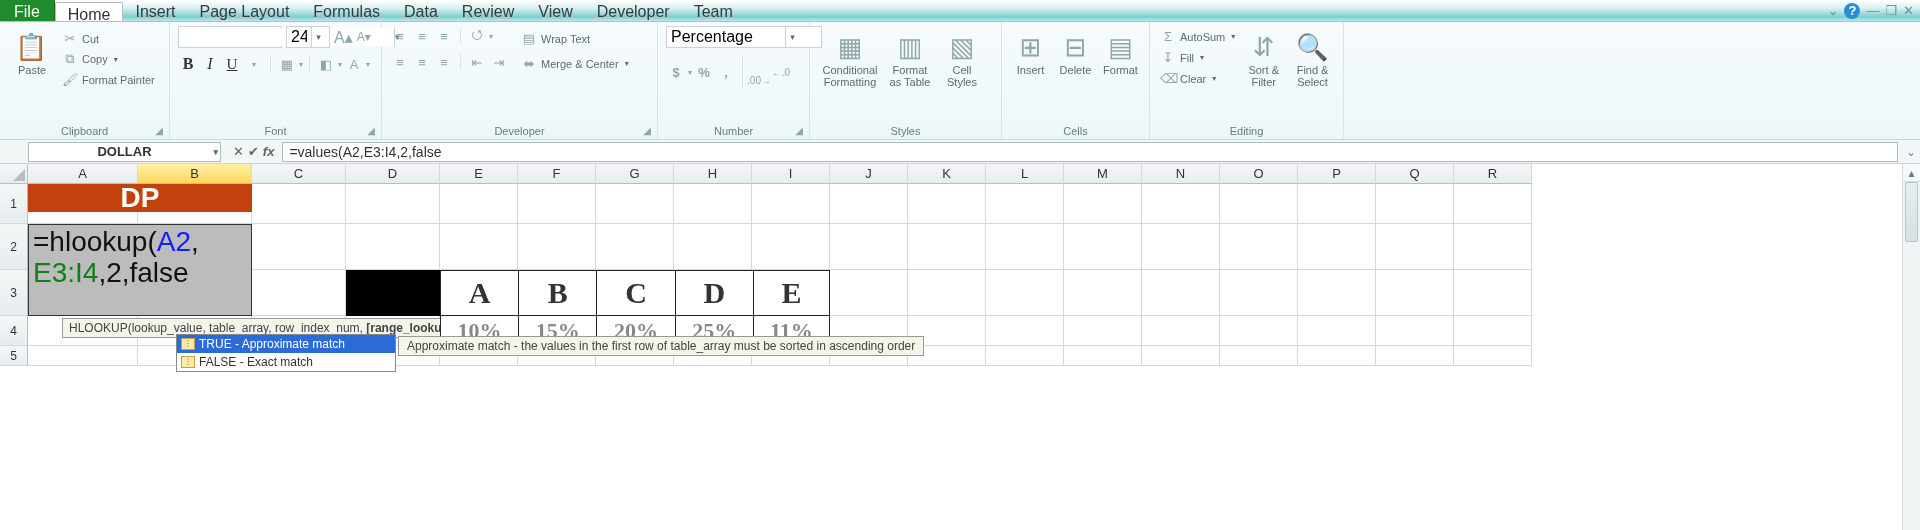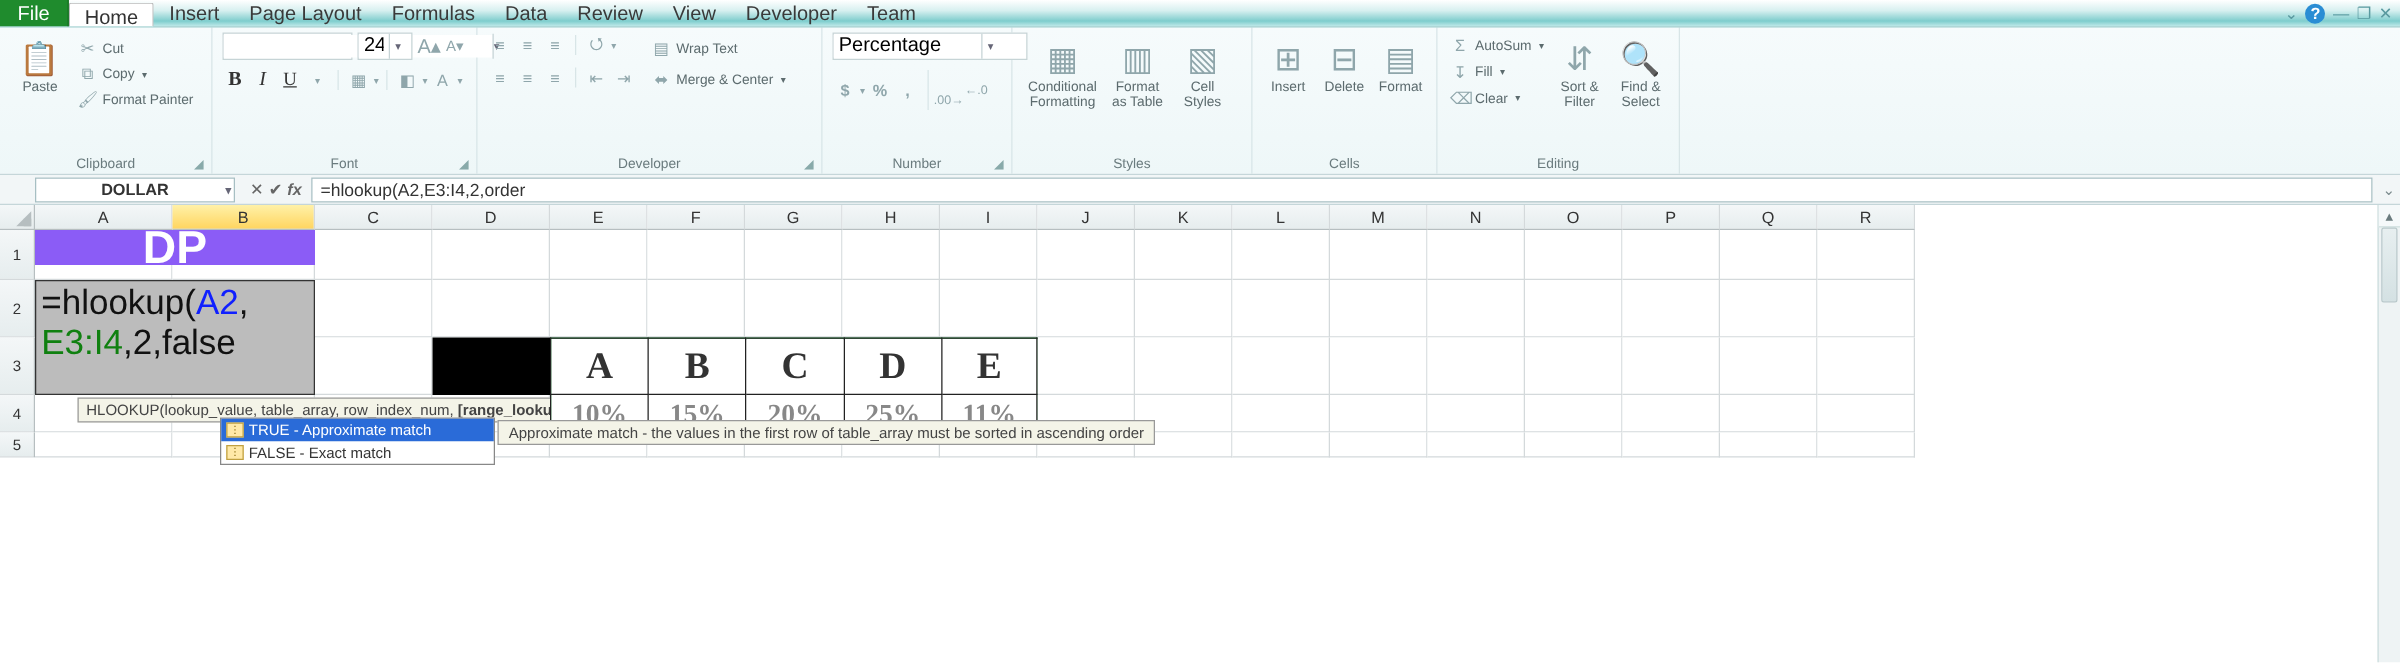--- a/index.html
+++ b/index.html
@@ -27,21 +27,21 @@
 .smallbtn .ic { width:16px; text-align:center; color:#8fa6ab; font-size:13px;}
 .rowicons { display:flex; gap:2px; align-items:center;}
 .rowicons .ic { width:20px; height:20px; display:flex; align-items:center; justify-content:center; color:#8fa6ab; font-size:13px; cursor:pointer;}
 .sep { width:1px; background:#d8e5e7; margin:2px 4px; align-self:stretch;}
 .fontbox { border:1px solid #c6d4d6; background:#fff; height:22px; display:flex; align-items:center;}
 .fontbox input { border:none; outline:none; font-size:16px; padding:0 4px;}
 .fontbox .dd { width:14px; text-align:center; color:#667; font-size:9px; border-left:1px solid #c6d4d6; height:100%; display:flex; align-items:center; justify-content:center; cursor:pointer;}
 
 
 .fbar { display:flex; align-items:center; height:24px; border-bottom:1px solid #c5d6d9; background:#f2f6f7;}
-.namebox { width:160px; border:1px solid #a7bfc3; background:#fff; height:20px; margin:0 4px 0 28px; display:flex; align-items:center; padding:0 6px; font-size:13px; font-weight:bold; justify-content:center; position:relative;}
+.namebox { width:193px; border:1px solid #a7bfc3; background:#fff; height:20px; margin:0 4px 0 28px; display:flex; align-items:center; padding:0 6px; font-size:13px; font-weight:bold; justify-content:center; position:relative;}
 .namebox .dd { position:absolute; right:2px; font-size:9px; color:#667;}
 .fx-controls { display:flex; align-items:center; gap:4px; padding:0 8px; color:#666; font-size:13px;}
 .fx-controls span { cursor:pointer;}
 .fx-controls .fx { font-style:italic; font-weight:bold;}
 .formula-input { flex:1; border:1px solid #a7bfc3; background:#fff; height:20px; display:flex; align-items:center; padding:0 6px; font-size:14px; margin-right:4px;}
 .fbar .expand { width:18px; text-align:center; color:#7a8a8d; cursor:pointer;}
 
 
 .sheet-wrap { position:relative; }
 .colheaders { display:flex; margin-left:28px; }
@@ -51,21 +51,21 @@
 .corner::after{content:""; position:absolute; right:2px; bottom:2px; border:6px solid transparent; border-right-color:#b6bec0; border-bottom-color:#b6bec0;}
 .rows { }
 .row { display:flex; }
 .rh { width:28px; border-right:1px solid #b6bec0; border-bottom:1px solid #d4d9db; background:linear-gradient(#f4f7f8,#e6edee); display:flex; align-items:center; justify-content:center; font-size:12px;}
 .cell { border-right:1px solid #d4d9db; border-bottom:1px solid #d4d9db; background:#fff; position:relative; overflow:visible;}
 .vscroll { position:absolute; right:0; top:0; width:18px; bottom:0; background:#eef3f4; border-left:1px solid #cdd; }
 .vscroll .arrow { height:18px; display:flex; align-items:center; justify-content:center; color:#6a7b7e; background:#f5f9fa; border-bottom:1px solid #cdd; cursor:pointer;}
 .vscroll .thumb { position:absolute; top:18px; left:2px; right:2px; height:60px; background:linear-gradient(#e7eff0,#d4e1e3); border:1px solid #b8c8ca; border-radius:2px;}
 
 
-.dpblock { position:absolute; left:28px; top:20px; width:224px; height:28px; background:#8b5cf6; color:#fff; display:flex; align-items:center; justify-content:center; font-size:37px; font-weight:bold; font-family:"Times New Roman",serif;}
+.dpblock { position:absolute; left:28px; top:20px; width:224px; height:28px; background:#c2410c; color:#fff; display:flex; align-items:center; justify-content:center; font-size:28px; font-weight:bold; font-family:"Times New Roman",serif;}
 .editcell { position:absolute; left:28px; top:60px; width:224px; height:92px; background:#bcbcbc; border:1px solid #333; padding:2px 4px; font-family:"Times New Roman",serif; font-size:28px; line-height:1.1; }
 .editcell .fn { color:#111;}
 .editcell .ref1 { color:#1020ff;}
 .editcell .ref2 { color:#108010;}
 .tooltip-sig { position:absolute; left:62px; top:154px; background:#f4f4e8; border:1px solid #999; padding:2px 6px; font-size:12px; color:#444;}
 .tooltip-sig b { font-weight:bold;}
 .suggest { position:absolute; left:176px; top:170px; width:220px; background:#fff; border:1px solid #888; font-size:12px;}
 .suggest .item { display:flex; align-items:center; gap:4px; padding:2px 4px; cursor:pointer;}
 .suggest .item.sel { background:#2a6bd8; color:#fff;}
 .suggest .ico { width:14px; height:12px; background:#ffe9a8; border:1px solid #c0a040; display:inline-block; font-size:8px; text-align:center; line-height:10px; color:#806000;}
@@ -291,21 +291,21 @@
   <div class="namebox">
     <span>DOLLAR</span>
     <span class="dd">▾</span>
   </div>
   <div class="fx-controls">
     <span>✕</span>
     <span>✔</span>
     <span class="fx">fx</span>
   </div>
   <div class="formula-input">
-    <span>=hlookup(A2,E3:I4,2,order</span>
+    <span>=values(A2,E3:I4,2,false</span>
   </div>
   <div class="expand">⌄</div>
 </div>
 
 <div class="sheet-wrap" id="sheet" style="height:366px;">
   <div class="corner"></div>
   <div class="colheaders" id="colheaders">
       <div class="ch" style="width: 110px;">A</div>
       <div class="ch active" style="width: 114px;">B</div>
       <div class="ch" style="width: 94px;">C</div>

